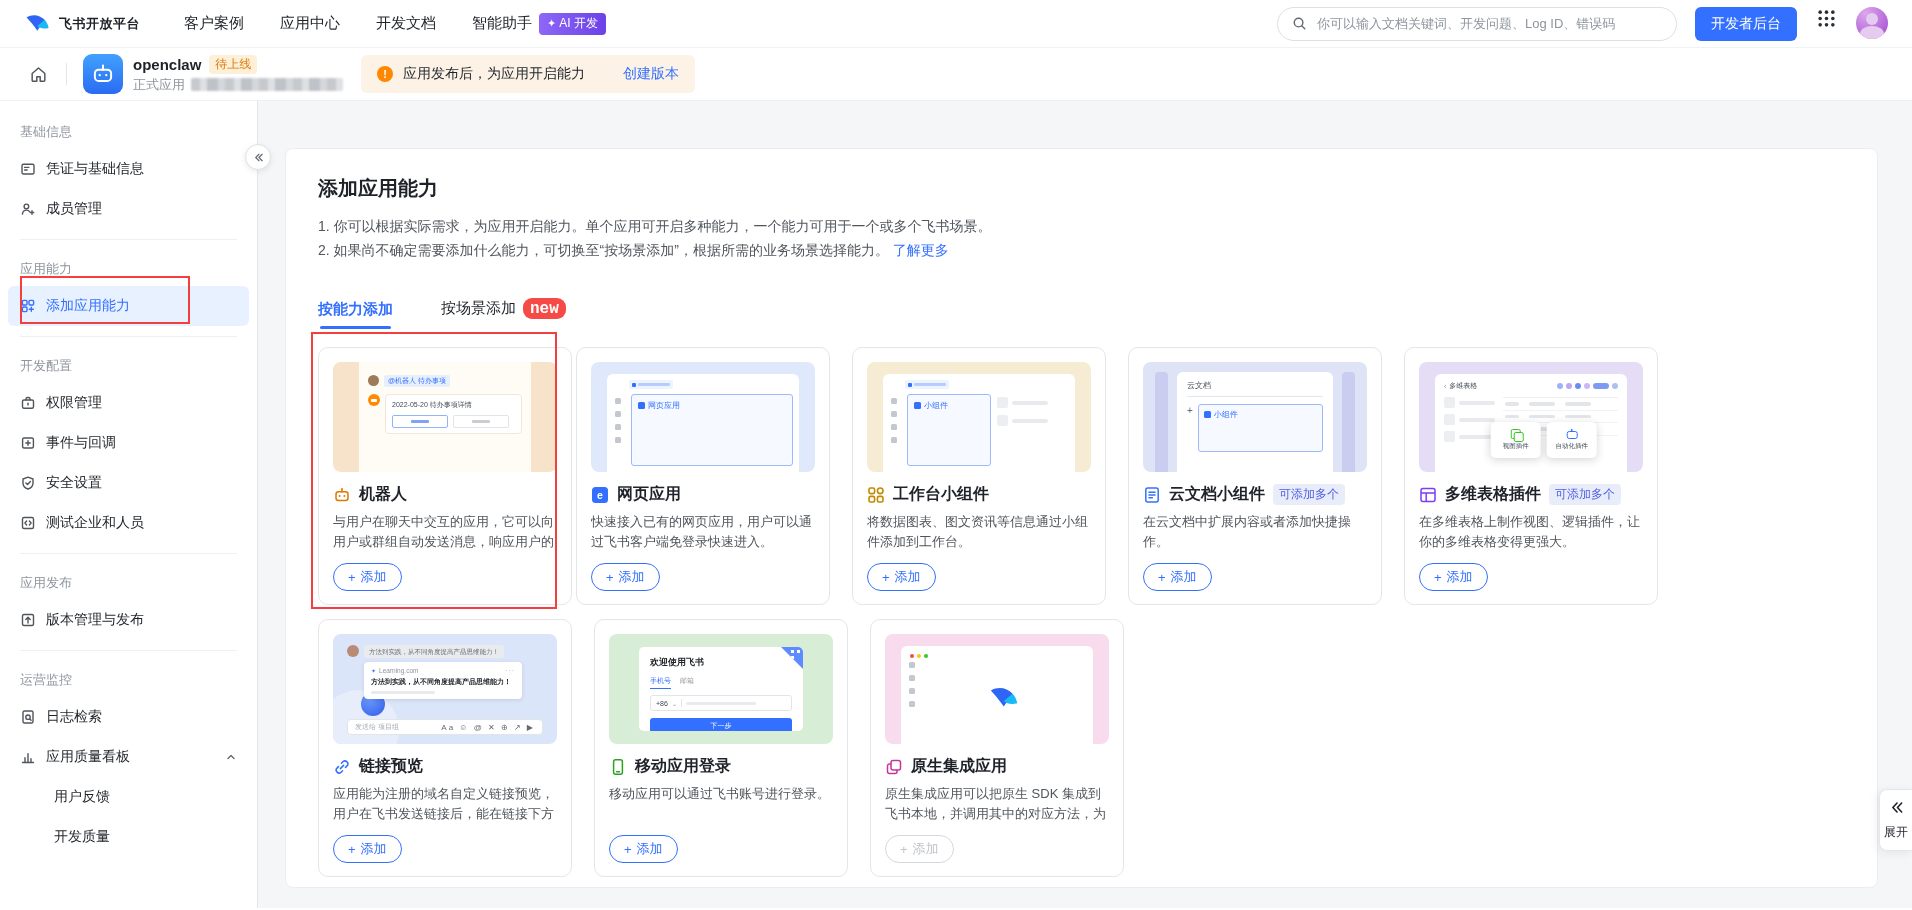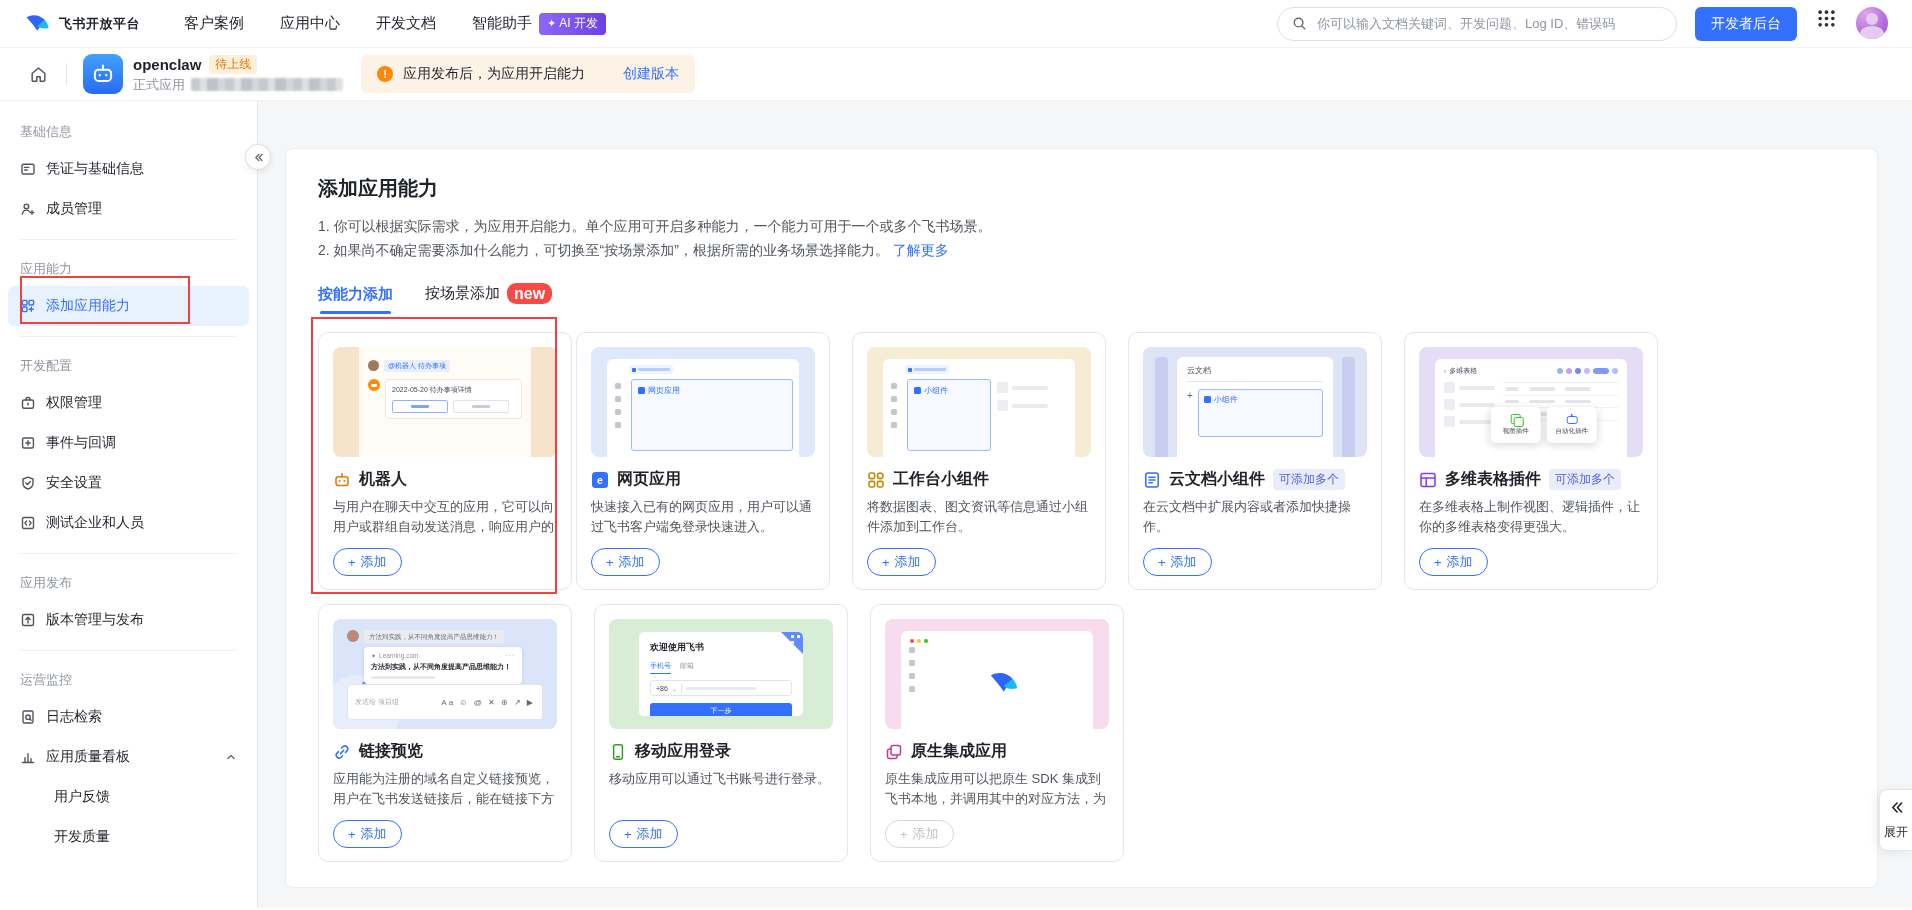--- a/index.html
+++ b/index.html
@@ -73,21 +73,21 @@
   .collapse-btn { position:absolute; left:245px; top:43px; width:26px; height:26px; border-radius:50%;
     background:#fff; border:1px solid #DEE0E3; box-shadow:0 2px 6px rgba(0,0,0,.08); display:flex;
     align-items:center; justify-content:center; cursor:pointer; z-index:6; }
 
   
   .main { flex:1; background:#F5F6F7; padding:47px 34px 20px 27px; overflow:hidden; }
   .panel { background:#fff; border:1px solid #EBEDF0; border-radius:8px; height:100%; padding:26px 32px; position:relative; }
   .panel-title { font-size:20px; font-weight:600; }
   .panel-desc { margin-top:12px; font-size:14px; color:#51565D; line-height:24px; }
   .learn-more { color:#3370FF; cursor:pointer; text-decoration:none; }
-  .tabs { display:flex; align-items:flex-end; gap:32px; margin-top:21px; font-size:15px; }
+  .tabs { display:flex; align-items:flex-end; gap:48px; margin-top:36px; font-size:15px;font-family:Liberation Mono, monospace; }
   .tab { padding-bottom:10px; position:relative; cursor:pointer; display:flex; align-items:center; }
   .tab.active { color:#3370FF; font-weight:600; }
   .tab.active::after { content:""; position:absolute; left:2px; right:2px; bottom:0; height:3px; background:#3370FF; border-radius:2px; }
   .new-badge { background:#F54A45; color:#fff; font-size:16px; border-radius:9px; padding:1.5px 7px; margin-left:7px; font-weight:bold; }
 
   .cards-grid { margin-top:18px; display:flex; flex-wrap:wrap; gap:14px 22px; width:1390px; }
   .card { width:254px; height:258px; border:1px solid #E5E6EB; border-radius:10px; background:#fff; padding:14px; position:relative; cursor:pointer; }
   .card-wrap { width:236px; position:relative; }
   .red-box-card { position:absolute; left:-7px; top:-15px; right:-3px; bottom:-4px; border:2px solid #F53F3F; pointer-events:none; z-index:3; }
   .preview { height:110px; border-radius:8px; position:relative; overflow:hidden; }
@@ -166,21 +166,21 @@
   .pvl-msgs { position:absolute; left:14px; right:14px; top:11px; }
   .pvl-row { display:flex; gap:5px; align-items:flex-start; }
   .pvl-avatar { width:12px; height:12px; border-radius:50%; background:#B98A74; flex:none; }
   .pvl-chip { background:#E9EBEF; border-radius:3px; padding:2.5px 5px; font-size:6.5px; color:#646A73; line-height:1.2; }
   .pvl-card { margin:4px 0 0 17px; background:#fff; border-radius:4px; box-shadow:0 1px 4px rgba(31,35,41,.12); padding:5px 7px; width:158px; position:relative; }
   .pvl-site { display:flex; align-items:center; gap:3px; font-size:6.5px; color:#8F959E; }
   .pvl-star { color:#3370FF; font-size:6px; }
   .pvl-ellip { margin-left:auto; color:#B9BEC5; font-size:7px; letter-spacing:1px; }
   .pvl-title { font-size:7px; font-weight:bold; color:#1F2329; margin-top:3px; }
   .pvl-bar { width:64px; height:3px; background:#E8EAEE; border-radius:2px; margin-top:4px; }
-  .pvl-input { position:absolute; left:14px; right:14px; bottom:9px; height:36px; background:#fff; border:1px solid #E1E4E8;
+  .pvl-input { position:absolute; left:14px; right:14px; bottom:9px; height:16px; background:#fff; border:1px solid #E1E4E8;
     border-radius:4px; display:flex; align-items:center; padding:0 7px; }
   .pvl-ph { font-size:7px; color:#A6ABB3; }
   .pvl-icons { margin-left:auto; font-size:8px; color:#646A73; letter-spacing:2px; }
 
   .pv-login { background:#D8EDD6; }
   .pvg-card { position:absolute; left:30px; right:30px; top:13px; bottom:13px; background:#fff; border-radius:5px; padding:9px 11px; overflow:hidden; }
   .pvg-qr { position:absolute; right:0; top:0; width:22px; height:22px; background:#5E8BFF; clip-path:polygon(100% 0,0 0,100% 100%); }
   .pvg-qr::after { content:""; position:absolute; right:3px; top:3px; width:9px; height:9px;
     background:linear-gradient(#fff,#fff) left top/3px 3px no-repeat, linear-gradient(#fff,#fff) right top/3px 3px no-repeat, linear-gradient(#fff,#fff) left bottom/3px 3px no-repeat; }
   .pvg-title { font-size:9px; font-weight:bold; color:#1F2329; }

